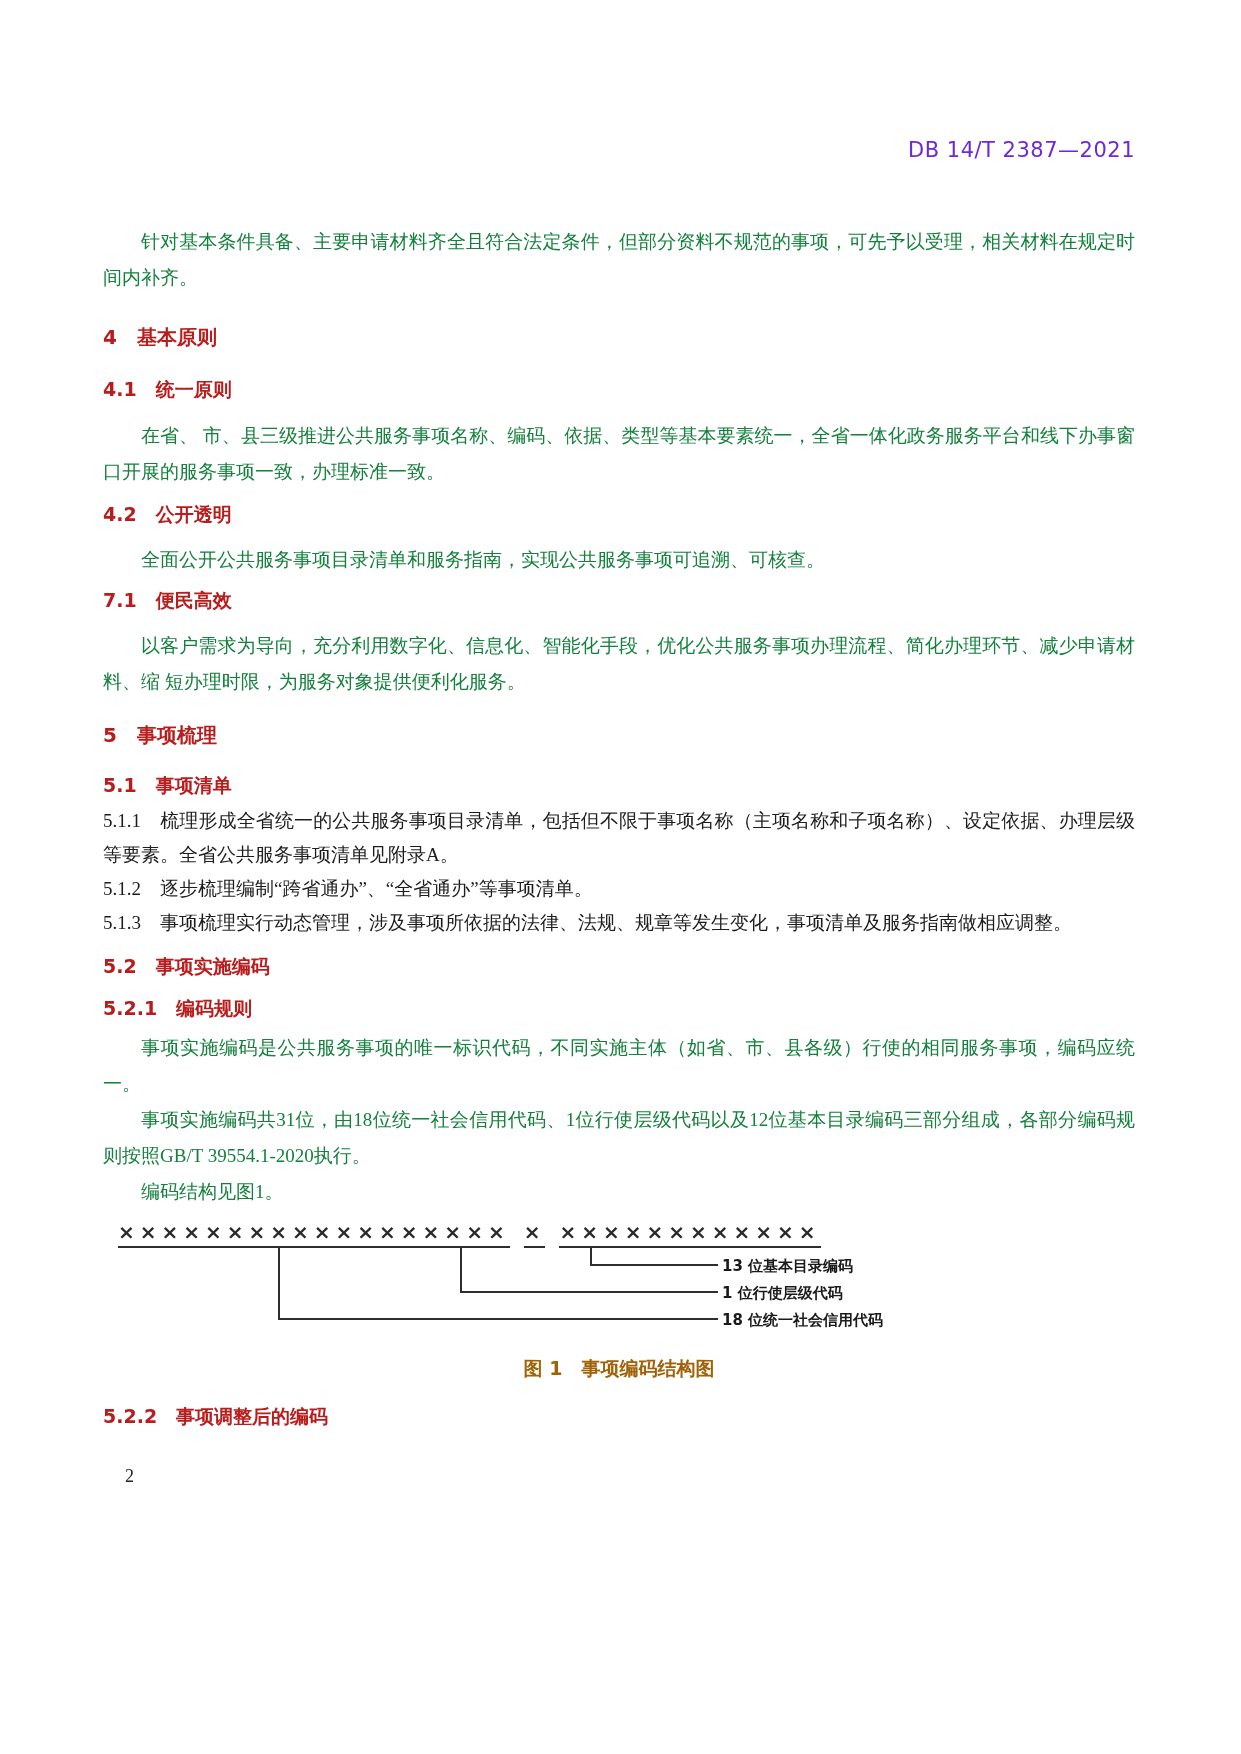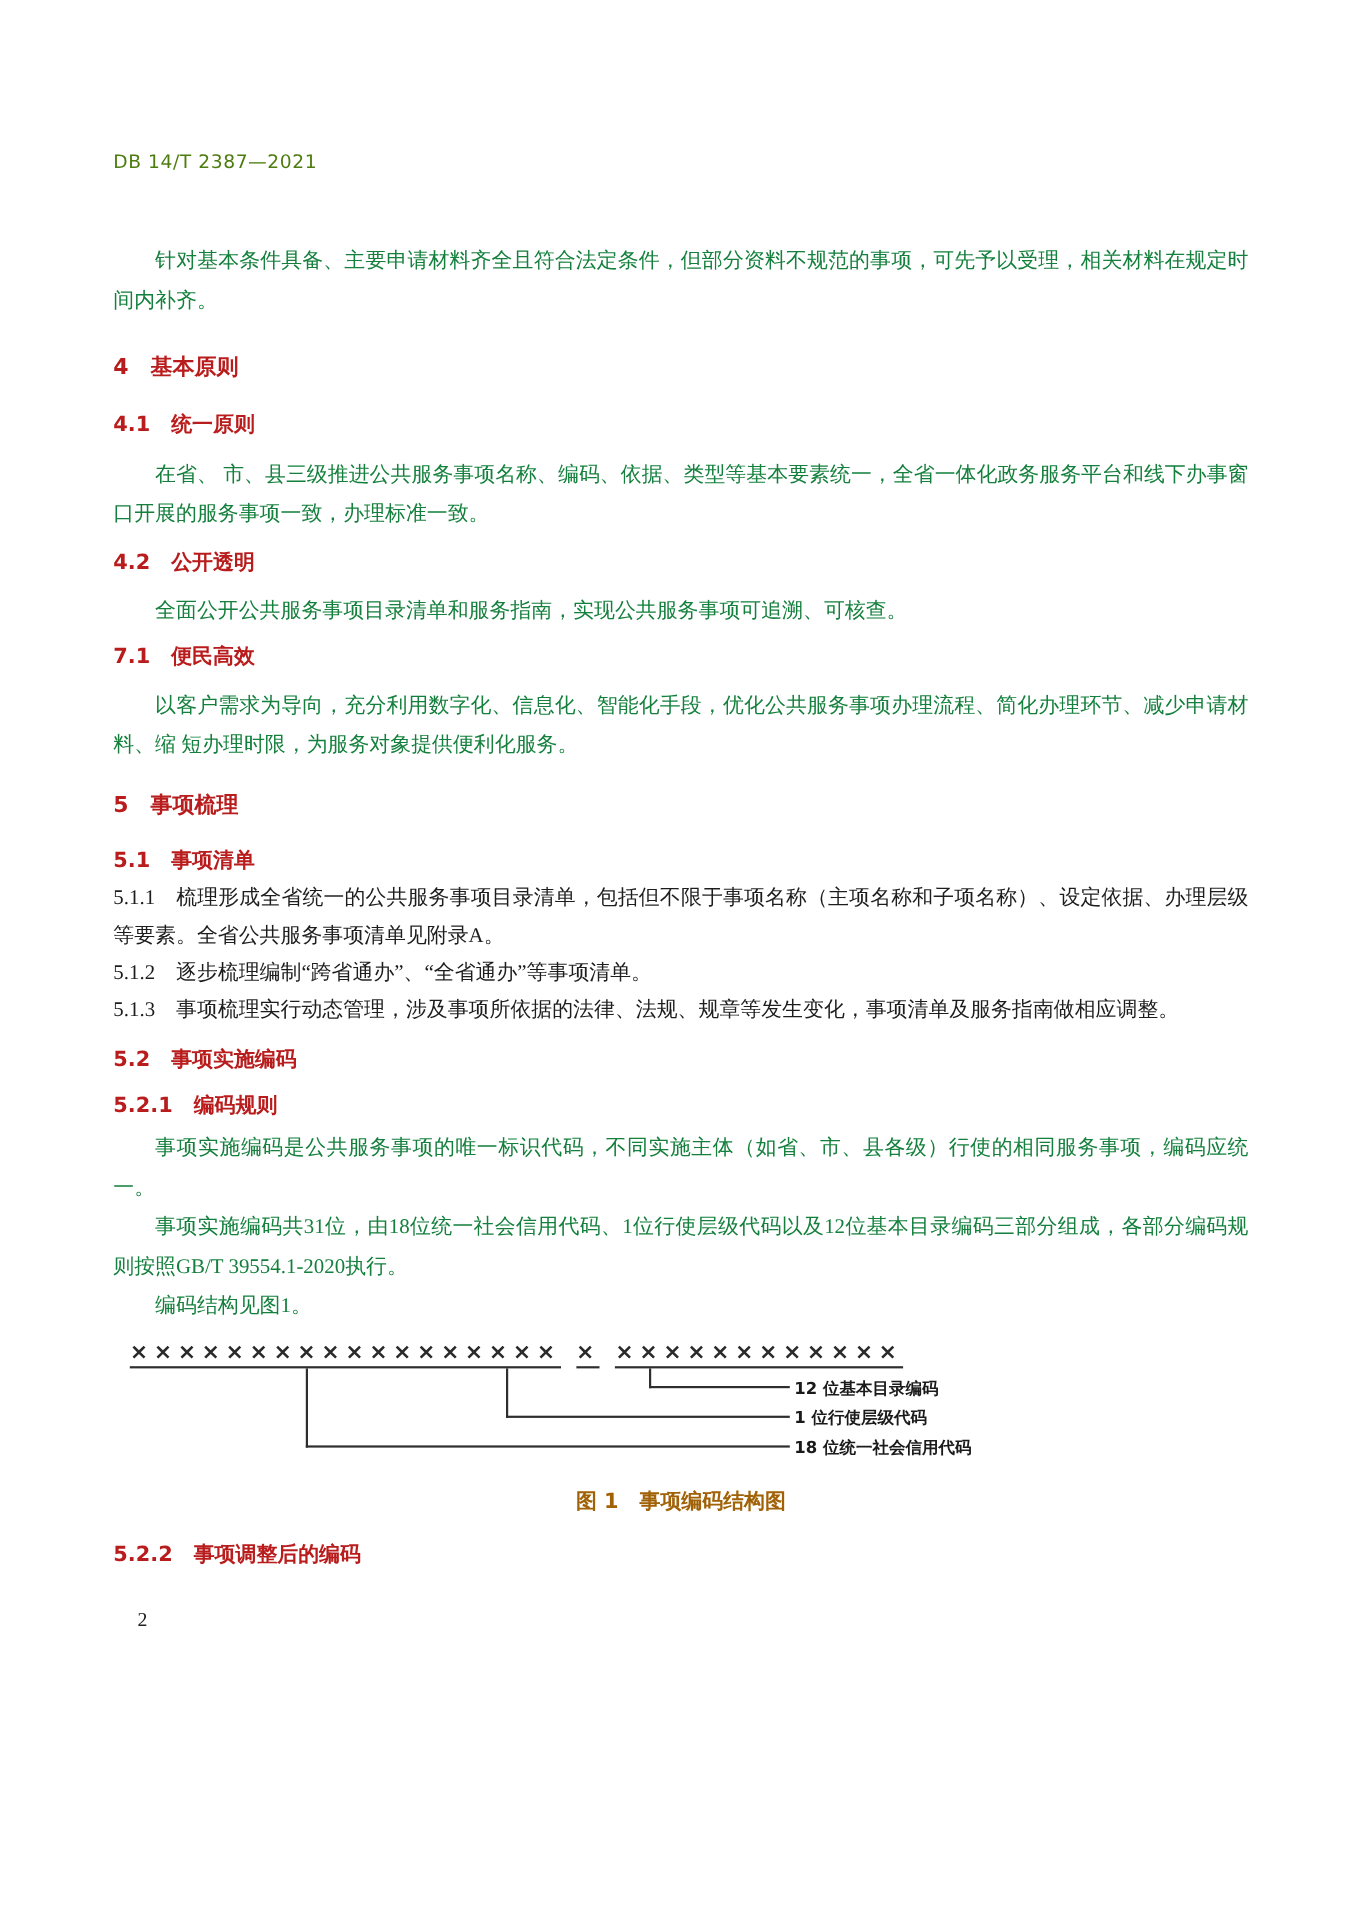--- a/index.html
+++ b/index.html
@@ -11,23 +11,24 @@
   }
   .page {
     position: relative;
     width: 1241px; height: 1754px;
     padding: 138px 106px 0 103px;
     overflow: hidden;
     background: #ffffff;
   }
   .doc-header {
     font-family: "DejaVu Sans", "Liberation Sans", sans-serif;
-    font-size: 17px;
+    font-size: 21px;
     letter-spacing: 0.5px;
-    color: #4d7c0f;
+    color: #6d28d9;
+    text-align: right;
   }
   p.body {
     font-size: 19px;
     line-height: 36px;
     text-align: justify;
     color: #15803d;
   }
   p.indent { text-indent: 2em; }
   p.listpara { line-height: 34px; text-align: justify; font-size: 19px; }
   .h1, .h2, .h3 {
@@ -152,21 +153,21 @@
 
   <div class="figure mt-fig">
     <div class="fig-row">
       <span class="xgroup">××××××××××××××××××</span>
       <span class="xgroup">×</span>
       <span class="xgroup">××××××××××××</span>
     </div>
     <div class="conn c1"></div>
     <div class="conn c2"></div>
     <div class="conn c3"></div>
-    <div class="fig-label l1">12 位基本目录编码</div>
+    <div class="fig-label l1">13 位基本目录编码</div>
     <div class="fig-label l2">1 位行使层级代码</div>
     <div class="fig-label l3">18 位统一社会信用代码</div>
   </div>
 
   <div class="caption mt-cap">图 1　事项编码结构图</div>
 
   <div class="h3 mt-h522">5.2.2　事项调整后的编码</div>
 
   <div class="pagenum mt-pn">2</div>
 

